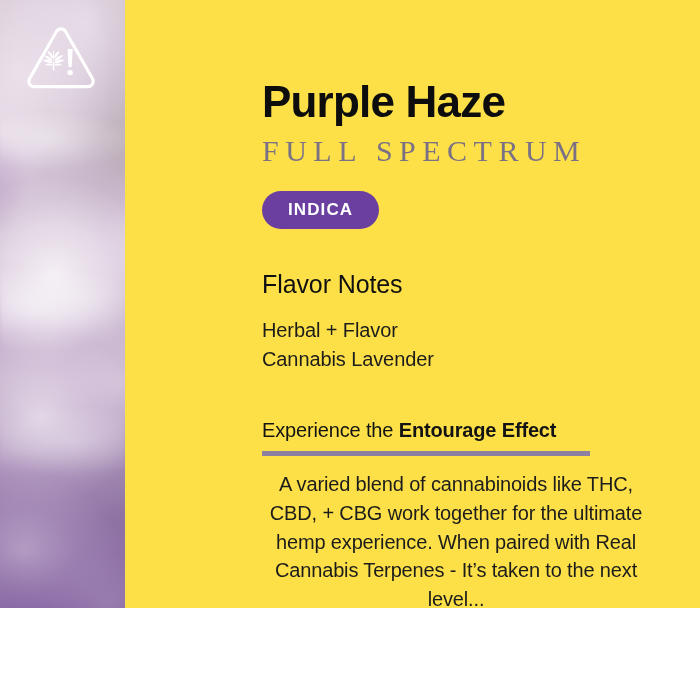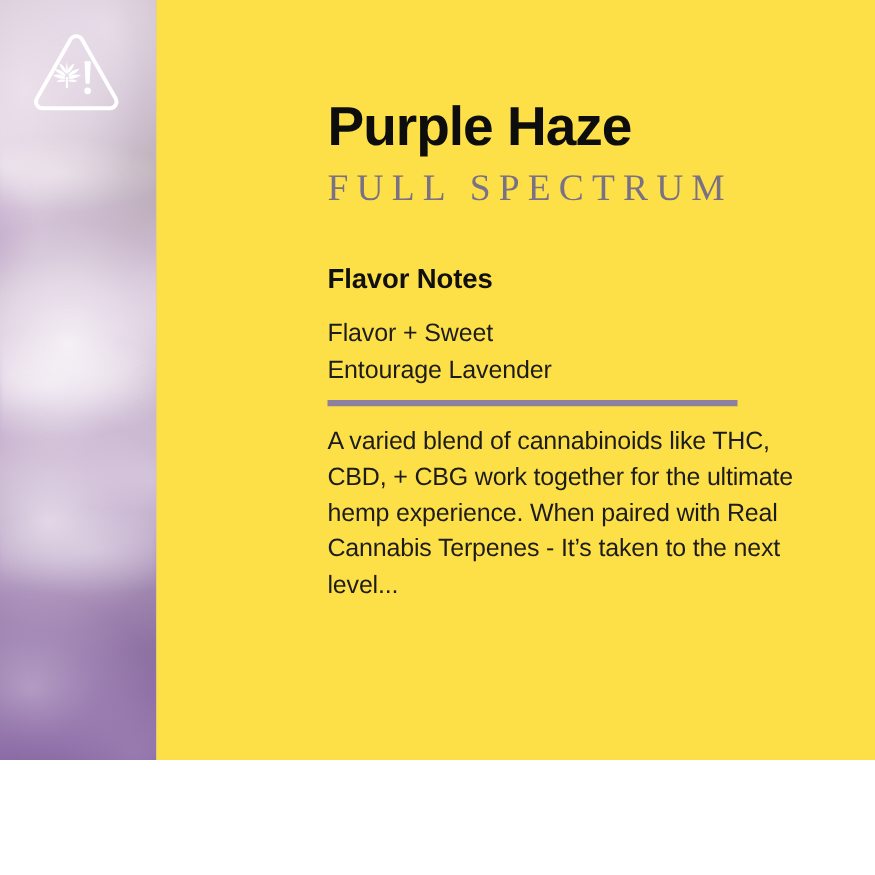--- a/index.html
+++ b/index.html
@@ -163,22 +163,22 @@
     color: #ffffff;
     font-size: 17px;
     font-weight: 700;
     letter-spacing: 1.1px;
     padding: 10px 26px 11px;
     border-radius: 999px;
     line-height: 1;
   }
 
   .section-heading {
-    font-size: 22px;
-    font-weight: 700;
+    font-size: 25px;
+    font-weight: 400;
     color: #101010;
     letter-spacing: -0.1px;
     margin: 41px 0 0 0;
   }
 
   .flavor-list {
     list-style: none;
     margin: 17px 0 0 0;
     padding: 0;
   }
@@ -210,20 +210,21 @@
   }
 
   .body-copy {
     font-size: 20px;
     font-weight: 400;
     color: #1c1c1c;
     line-height: 1.43;
     letter-spacing: -0.15px;
     margin: 14px 0 0 0;
     max-width: 388px;
+    text-align: center;
   }
 </style>
 </head>
 <body>
 
 <div class="card">
 
   <div class="media-panel">
     <div class="media-bg"></div>
     <div class="smoke smoke-a"></div>
@@ -257,27 +258,31 @@
       </svg>
     </div>
   </div>
 
   <div class="content">
 
     <h1 class="product-title">Purple Haze</h1>
 
     <div class="product-subtitle">FULL SPECTRUM</div>
 
+    <div class="badge-row">
+      <span class="badge">INDICA</span>
+    </div>
 
     <h2 class="section-heading">Flavor Notes</h2>
 
     <ul class="flavor-list">
-      <li>Flavor + Sweet</li>
-      <li>Entourage Lavender</li>
+      <li>Herbal + Flavor</li>
+      <li>Cannabis Lavender</li>
     </ul>
 
+    <p class="entourage-heading"><span>Experience the </span><b>Entourage Effect</b></p>
 
     <hr class="rule">
 
     <p class="body-copy">A varied blend of cannabinoids like THC, CBD, + CBG work together for the ultimate hemp experience. When paired with Real Cannabis Terpenes - It’s taken to the next level...</p>
 
   </div>
 </div>
 
 </body></html>

